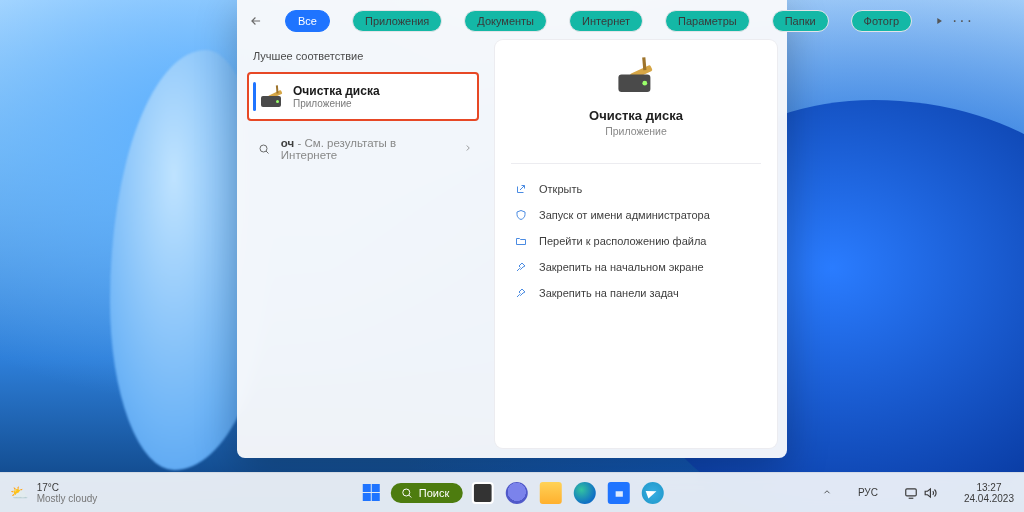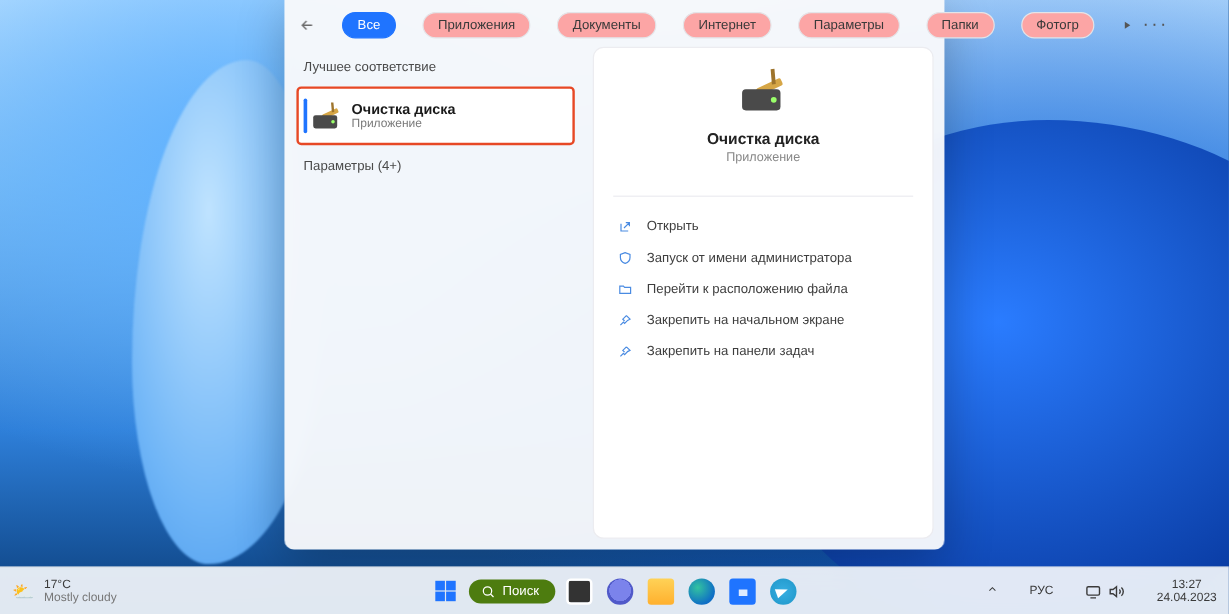--- a/index.html
+++ b/index.html
@@ -16,21 +16,21 @@
   .wallpaper::after{content:"";position:absolute;left:110px;top:50px;width:160px;height:420px;
     border-radius:60% 40% 60% 40%/60% 50% 50% 40%;
     background:radial-gradient(ellipse at 40% 30%,#bfe3ff 0%,#6fb5f7 60%,#3c8fe7 100%);
     filter:blur(1px)}
   
   .panel{position:absolute;left:237px;top:0;width:550px;height:458px;background:rgba(248,249,251,0.96);
     border-radius:0 0 8px 8px;box-shadow:0 10px 40px rgba(0,0,0,.25);display:flex;flex-direction:column;
     backdrop-filter:blur(4px)}
   .tabs{display:flex;align-items:center;gap:22px;padding:10px 12px 6px 12px}
   .back{width:22px;height:22px;display:flex;align-items:center;justify-content:center;color:#6b6b6b;cursor:pointer}
-  .pill{padding:4px 12px;border-radius:14px;font-size:11px;color:#3a3a3a;background:#fca5a5;border:1px solid #e4e4e8;cursor:pointer;white-space:nowrap}
+  .pill{padding:4px 12px;border-radius:14px;font-size:11px;color:#3a3a3a;background:#14b8a6;border:1px solid #e4e4e8;cursor:pointer;white-space:nowrap}
   .pill.active{background:#1f74ff;color:#fff;border-color:#1f74ff}
   .tabs .more{margin-left:auto;display:flex;gap:8px;align-items:center;color:#555}
   .tabs svg{display:block}
 
   .body{display:flex;flex:1;overflow:hidden}
   .left{width:252px;padding:8px 0 0 0;border-right:0}
   .right{flex:1;background:#fff;border-radius:8px;margin:2px 10px 10px 6px;display:flex;flex-direction:column;
     box-shadow:0 0 0 1px #ececf0}
   .sect{font-size:11px;font-weight:400;color:#4a4a4a;padding:4px 16px 6px}
   .result{position:relative;margin:4px 10px 8px 10px;border:2px solid #e74825;border-radius:4px;padding:10px 12px;
@@ -113,22 +113,37 @@
         <div class="drive-ico">
           <div class="broom"></div>
             <div class="drive"></div>
         </div>
         <div>
           <div class="t">Очистка диска</div>
           <div class="s">Приложение</div>
         </div>
       </div>
 
-
-      <div class="sect" style="margin-top:6px">Параметры (4+)</div>
+      <div class="row">
+        <span class="ico">
+          <svg width="12" height="12" viewBox="0 0 24 24" fill="none" stroke="currentColor" stroke-width="2">
+              <circle cx="11" cy="11" r="7"></circle>
+              <path d="m21 21-5-5"></path>
+            </svg>
+        </span>
+        <span>
+          <b>оч</b><span class="q"> - См. результаты в Интернете</span>
+        </span>
+        <span class="chev">
+          <svg width="10" height="10" viewBox="0 0 24 24" fill="none" stroke="currentColor" stroke-width="2">
+              <path d="m9 18 6-6-6-6"></path>
+            </svg>
+        </span>
+      </div>
+
     </div>
 
     <div class="right">
       <div class="hero">
         <div class="drive-ico big">
           <div class="broom"></div>
             <div class="drive"></div>
         </div>
         <div class="ttl">Очистка диска</div>
         <div class="sub">Приложение</div>

